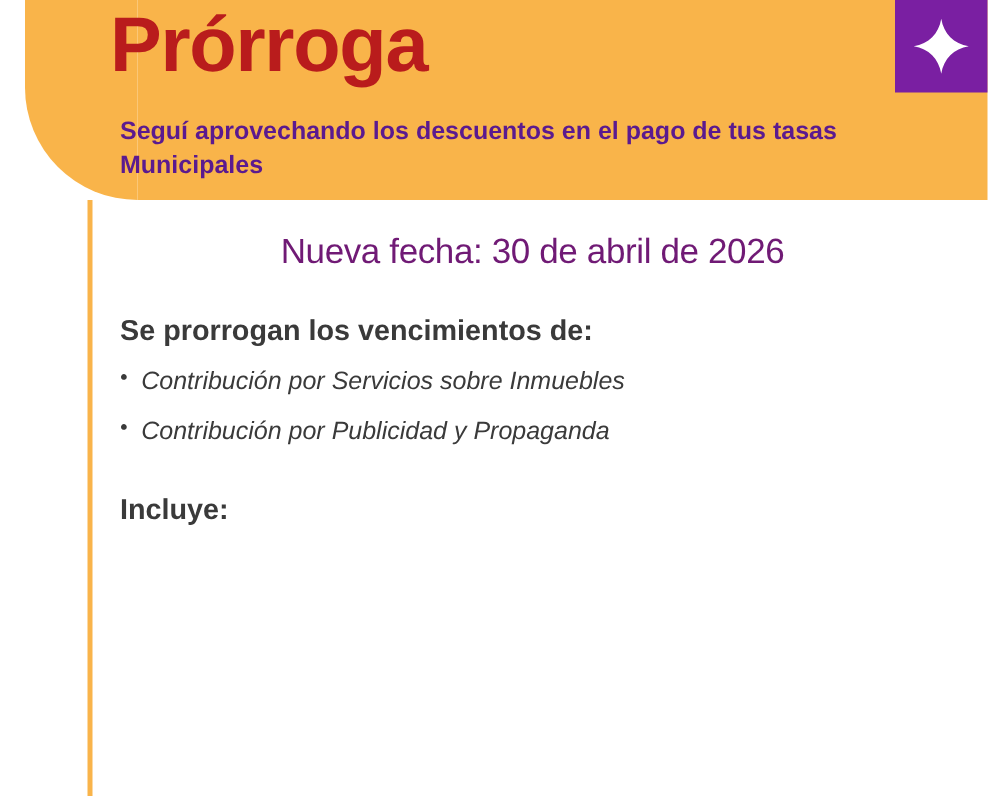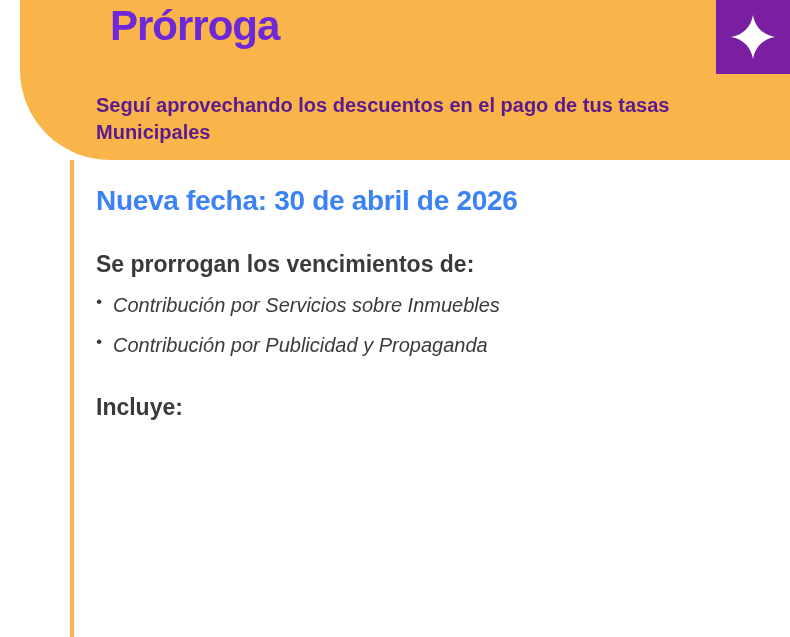--- a/index.html
+++ b/index.html
@@ -63,27 +63,27 @@
     height: 74px;
     background: #7a1fa2;
     display: flex;
     align-items: center;
     justify-content: center;
   }
 
   
   .title {
     position: absolute;
-    left: 110px;
+    left: 88px;
     top: 4px;
     margin: 0;
-    font-size: 42px;
+    font-size: 62px;
     line-height: 1.05;
     font-weight: bold;
-    color: #6d28d9;
+    color: #b91c1c;
     letter-spacing: -1px;
   }
   .subtitle {
     position: absolute;
     left: 96px;
     top: 92px;
     margin: 0;
     font-size: 20px;
     line-height: 1.35;
     font-weight: bold;
@@ -94,23 +94,24 @@
   
   .content {
     position: absolute;
     left: 96px;
     top: 185px;
     width: 660px;
   }
   .new-date {
     margin: 0 0 34px 0;
     font-size: 28px;
-    font-weight: bold;
-    color: #3b82f6;
+    font-weight: normal;
+    color: #701a75;
     letter-spacing: -0.3px;
+    text-align: center;
   }
   .section-heading {
     margin: 0 0 14px 0;
     font-size: 23px;
     font-weight: bold;
     color: #3a3a3a;
   }
   ul.bullets {
     list-style: none;
     margin: 0;

